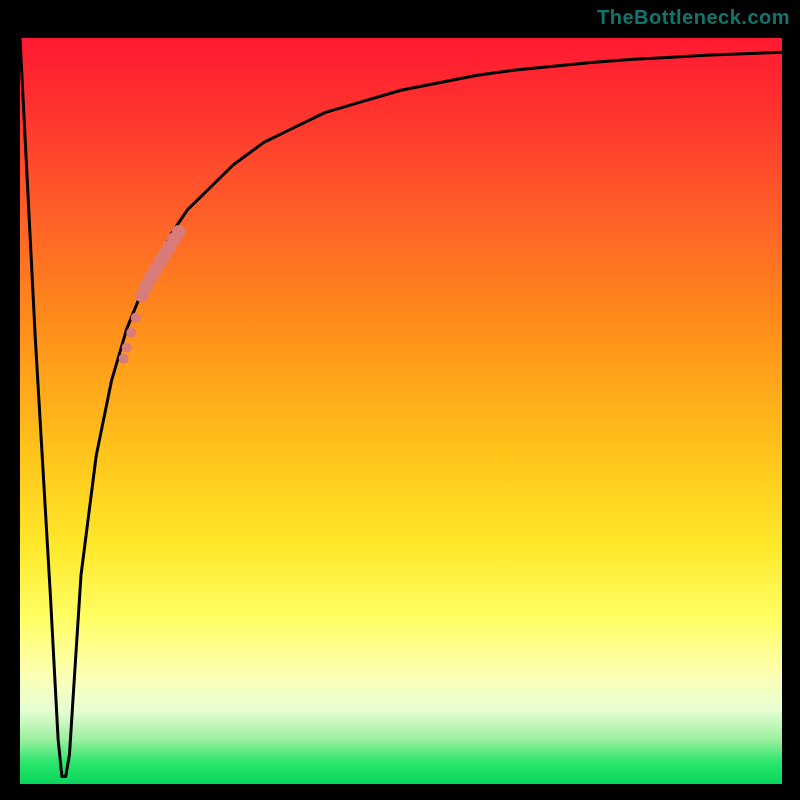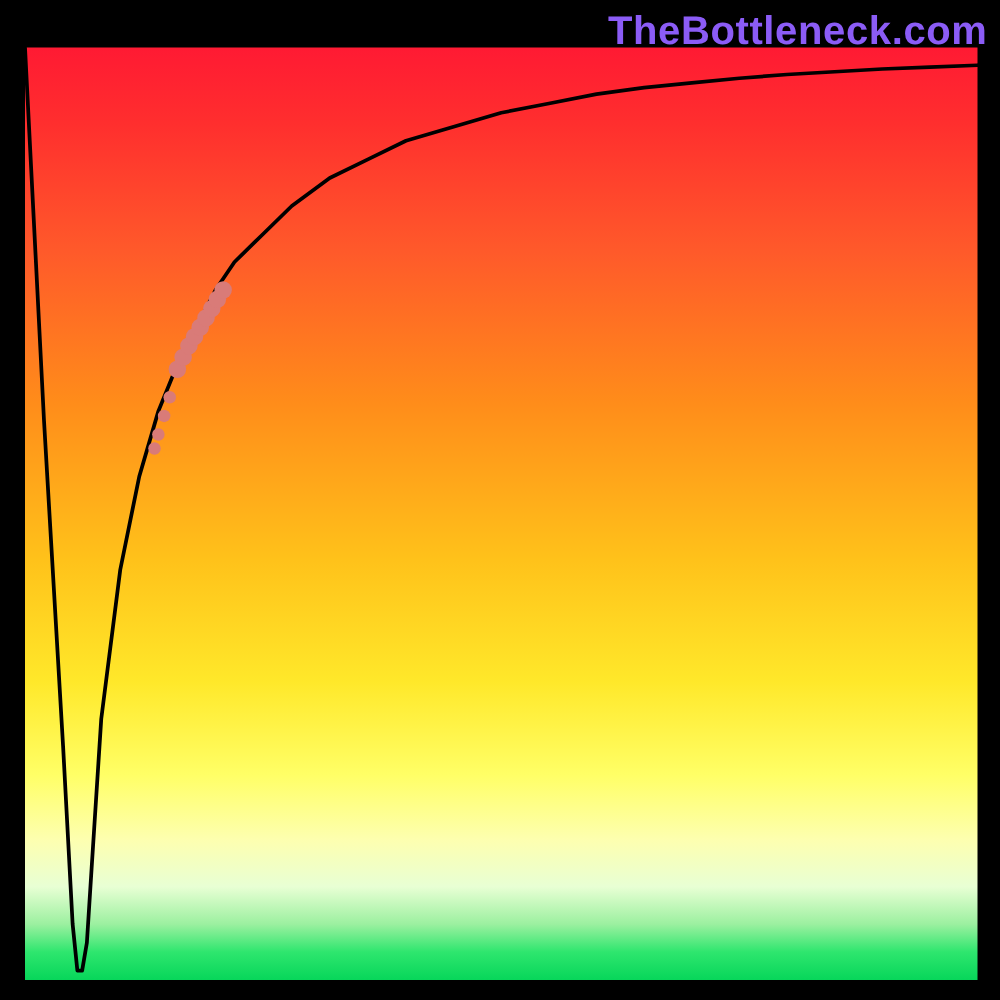--- a/index.html
+++ b/index.html
@@ -13,23 +13,23 @@
   .wrap {
     position: relative;
     width: 800px;
     height: 800px;
   }
   .watermark {
     position: absolute;
     top: 6px;
     right: 10px;
     font-family: Arial, Helvetica, sans-serif;
-    font-size: 32px;
+    font-size: 20px;
     font-weight: bold;
-    color: #8b5cf6;
+    color: #0f766e;
     letter-spacing: 0.5px;
     z-index: 20;
     user-select: none;
   }
   .frame {
     position: absolute;
     left: 20px;
     top: 38px;
     width: 762px;
     height: 746px;

